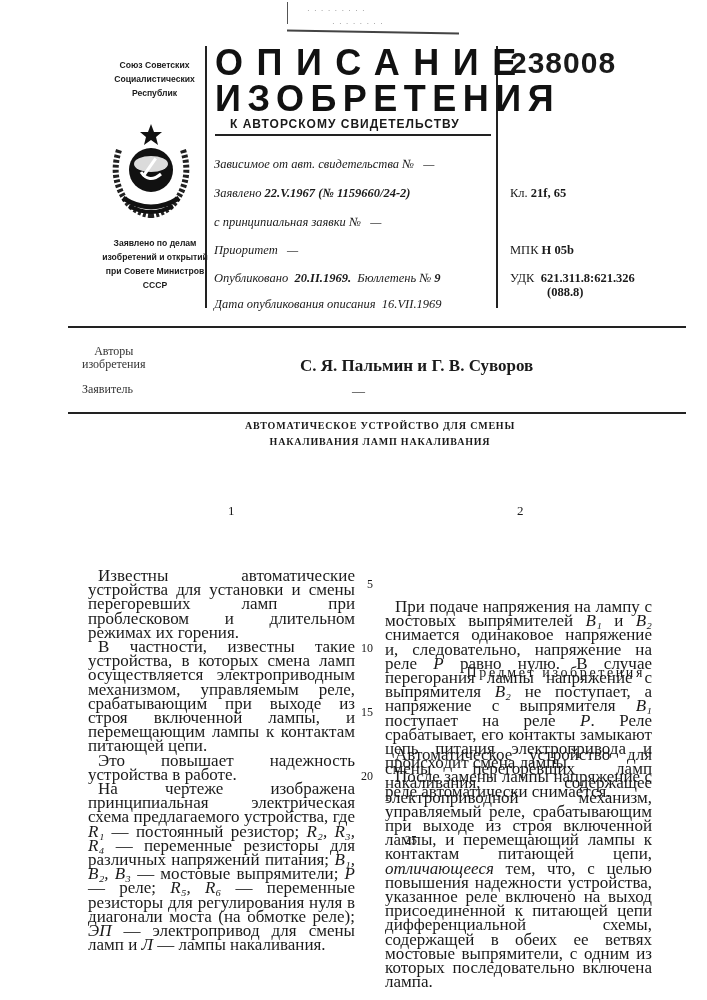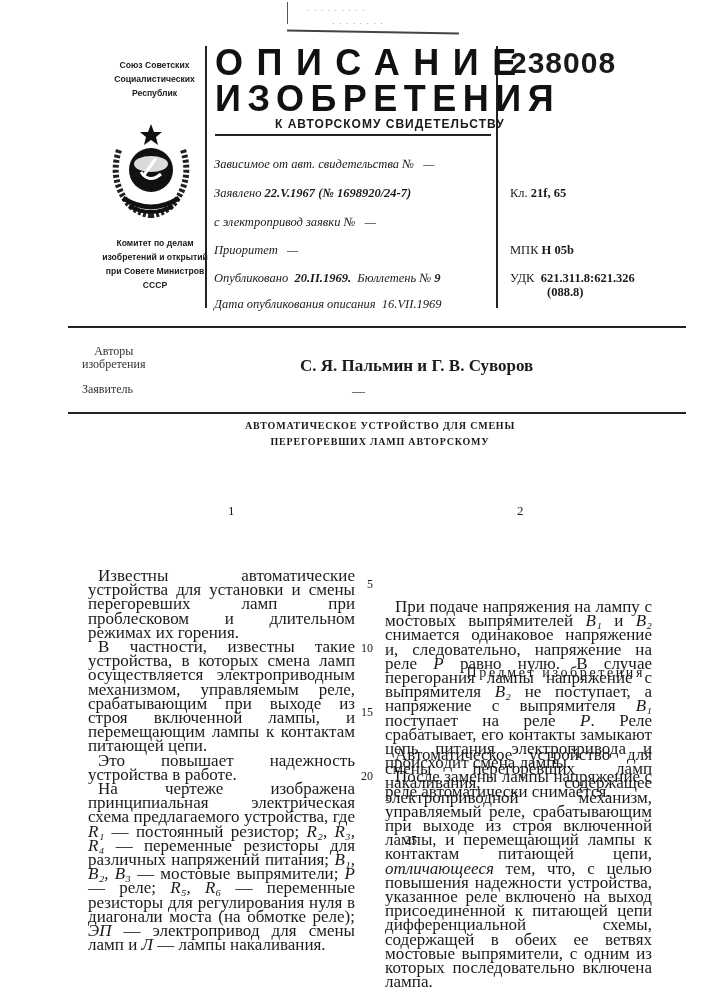--- a/index.html
+++ b/index.html
@@ -31,21 +31,21 @@
   .vrule-2 { left: 496px; top: 46px; width: 2px; height: 262px; background: #222; }
 
   
   .title-1, .title-2 {
     font-family: "Liberation Sans", sans-serif; font-weight: bold; color: #111;
     font-size: 36px; line-height: 38px; letter-spacing: 11px; white-space: nowrap;
   }
   .title-1 { left: 215px; top: 44px; letter-spacing: 13.5px; }
   .title-2 { left: 215px; top: 80px; letter-spacing: 6.5px; }
   .subtitle { left: 230px; top: 117px; font-family: "Liberation Sans", sans-serif; font-weight: bold;
-    font-size: 12px; letter-spacing: 1px; white-space: nowrap; margin-left: 45px; }
+    font-size: 12px; letter-spacing: 1px; white-space: nowrap; }
   .subtitle-rule { left: 215px; top: 134px; width: 276px; height: 2px; background: #222; }
   .patent-number { left: 510px; top: 46px; font-family: Liberation Sans, sans-serif; font-weight: bold;
     font-size: 30px; line-height: 34px; letter-spacing: 1px; }
 
   
   .meta { left: 214px; font-size: 12.5px; white-space: nowrap; font-style: italic; }
   .meta b { font-weight: bold; }
   .meta-r { left: 510px; font-size: 12.5px; white-space: nowrap; }
 
   
@@ -92,21 +92,21 @@
     <path d="M40 52 q8 12 20 2" stroke="#fff" stroke-width="3" fill="none"></path>
     <rect x="47" y="36" width="3" height="22" fill="#fff" transform="rotate(35 48 47)"></rect>
     <path d="M18 30 q-10 30 10 55 q12 10 22 10" stroke="#222" stroke-width="6" fill="none" stroke-dasharray="3 2"></path>
     <path d="M82 30 q10 30 -10 55 q-12 10 -22 10" stroke="#222" stroke-width="6" fill="none" stroke-dasharray="3 2"></path>
     <path d="M22 78 q28 18 56 0" stroke="#111" stroke-width="5" fill="none"></path>
     <path d="M28 86 q22 12 44 0" stroke="#111" stroke-width="4" fill="none"></path>
   </svg>
 </div>
 
 <div class="abs committee">
-  <div>Комитет по делам</div>
+  <div>Заявлено по делам</div>
   <div>изобретений и открытий</div>
   <div>при Совете Министров</div>
   <div>СССР</div>
 </div>
 
 <div class="abs vrule-1"></div>
 <div class="abs vrule-2"></div>
 
 <div class="abs title-1">ОПИСАНИЕ</div>
 <div class="abs title-2">ИЗОБРЕТЕНИЯ</div>
@@ -114,24 +114,24 @@
 <div class="abs subtitle-rule"></div>
 
 <div class="abs patent-number">238008</div>
 
 <div class="abs meta" style="top:157px;">
   <span>Зависимое от авт. свидетельства №</span>&nbsp;&nbsp;
   <span>—</span>
 </div>
 <div class="abs meta" style="top:186px;">
   <span>Заявлено</span>
-  <b>22.V.1967 (№ 1698920/24-7)</b>
+  <b>22.V.1967 (№ 1159660/24-2)</b>
 </div>
 <div class="abs meta" style="top:215px;">
-  <span>с электропривод заявки №</span>&nbsp;&nbsp;
+  <span>с принципиальная заявки №</span>&nbsp;&nbsp;
   <span>—</span>
 </div>
 <div class="abs meta" style="top:243px;">
   <span>Приоритет</span>&nbsp;&nbsp;
   <span>—</span>
 </div>
 <div class="abs meta" style="top:271px;">
   <span>Опубликовано</span>&nbsp;
   <b>20.II.1969.</b>&nbsp;
   <span>Бюллетень №</span>
@@ -165,21 +165,21 @@
   <div>изобретения</div>
 </div>
 <div class="abs authors">С. Я. Пальмин и Г. В. Суворов</div>
 <div class="abs label-small" style="left:82px; top:383px;">Заявитель</div>
 <div class="abs applicant-dash">—</div>
 
 <div class="abs hrule" style="top:412px;"></div>
 
 <div class="abs doc-title">
   <div>АВТОМАТИЧЕСКОЕ УСТРОЙСТВО ДЛЯ СМЕНЫ</div>
-  <div>ПЕРЕГОРЕВШИХ ЛАМП АВТОРСКОМУ</div>
+  <div>НАКАЛИВАНИЯ ЛАМП НАКАЛИВАНИЯ</div>
 </div>
 
 <div class="abs col-num" style="left:228px; top:503px;">1</div>
 <div class="abs col-num" style="left:517px; top:503px;">2</div>
 
 <div class="abs col col-left">
   <p>Известны автоматические устройства для установки и смены перегоревших ламп при проблесковом и длительном режимах их горения.</p>
   <p>В частности, известны такие устройства, в которых смена ламп осуществляется электроприводным механизмом, управляемым реле, срабатывающим при выходе из строя включенной лампы, и перемещающим лампы к контактам питающей цепи.</p>
   <p>Это повышает надежность устройства в работе.</p>
   <p><span>На чертеже изображена принципиальная электрическая схема предлагаемого устройства, где </span><i class="m">R₁</i><span> — постоянный резистор; </span><i class="m">R₂, R₃, R₄</i><span> — переменные резисторы для различных напряжений питания; </span><i class="m">B₁, B₂, B₃</i><span> — мостовые выпрямители; </span><i class="m">P</i><span> — реле; </span><i class="m">R₅, R₆</i><span> — переменные резисторы для регулирования нуля в диагонали моста (на обмотке реле); </span><i class="m">ЭП</i><span> — электропривод для смены ламп и </span><i class="m">Л</i><span> — лампы накаливания.</span></p>

